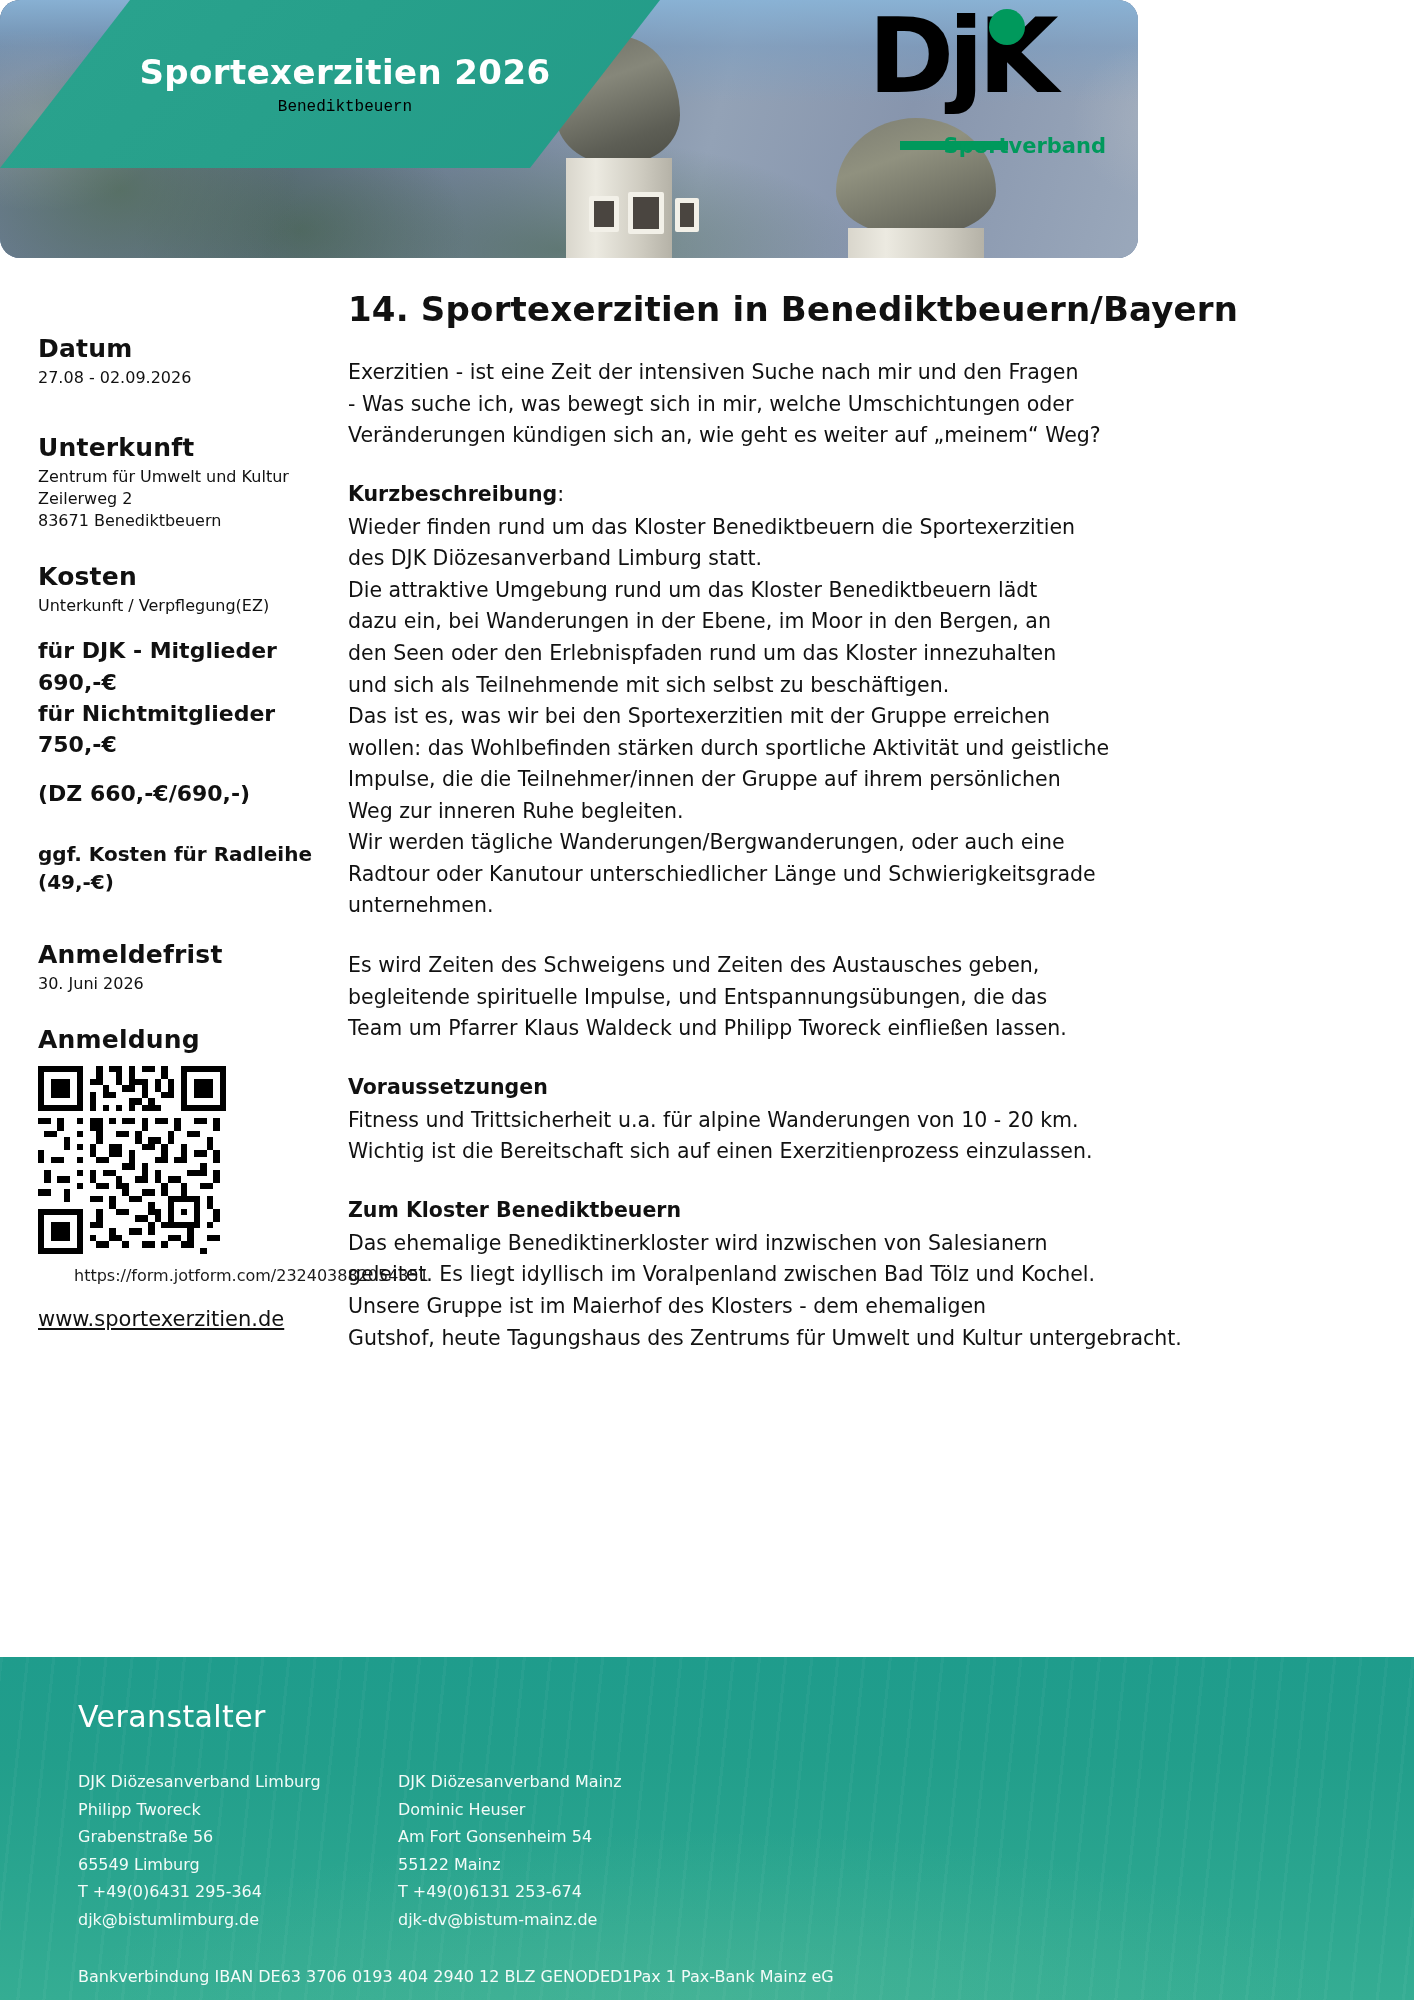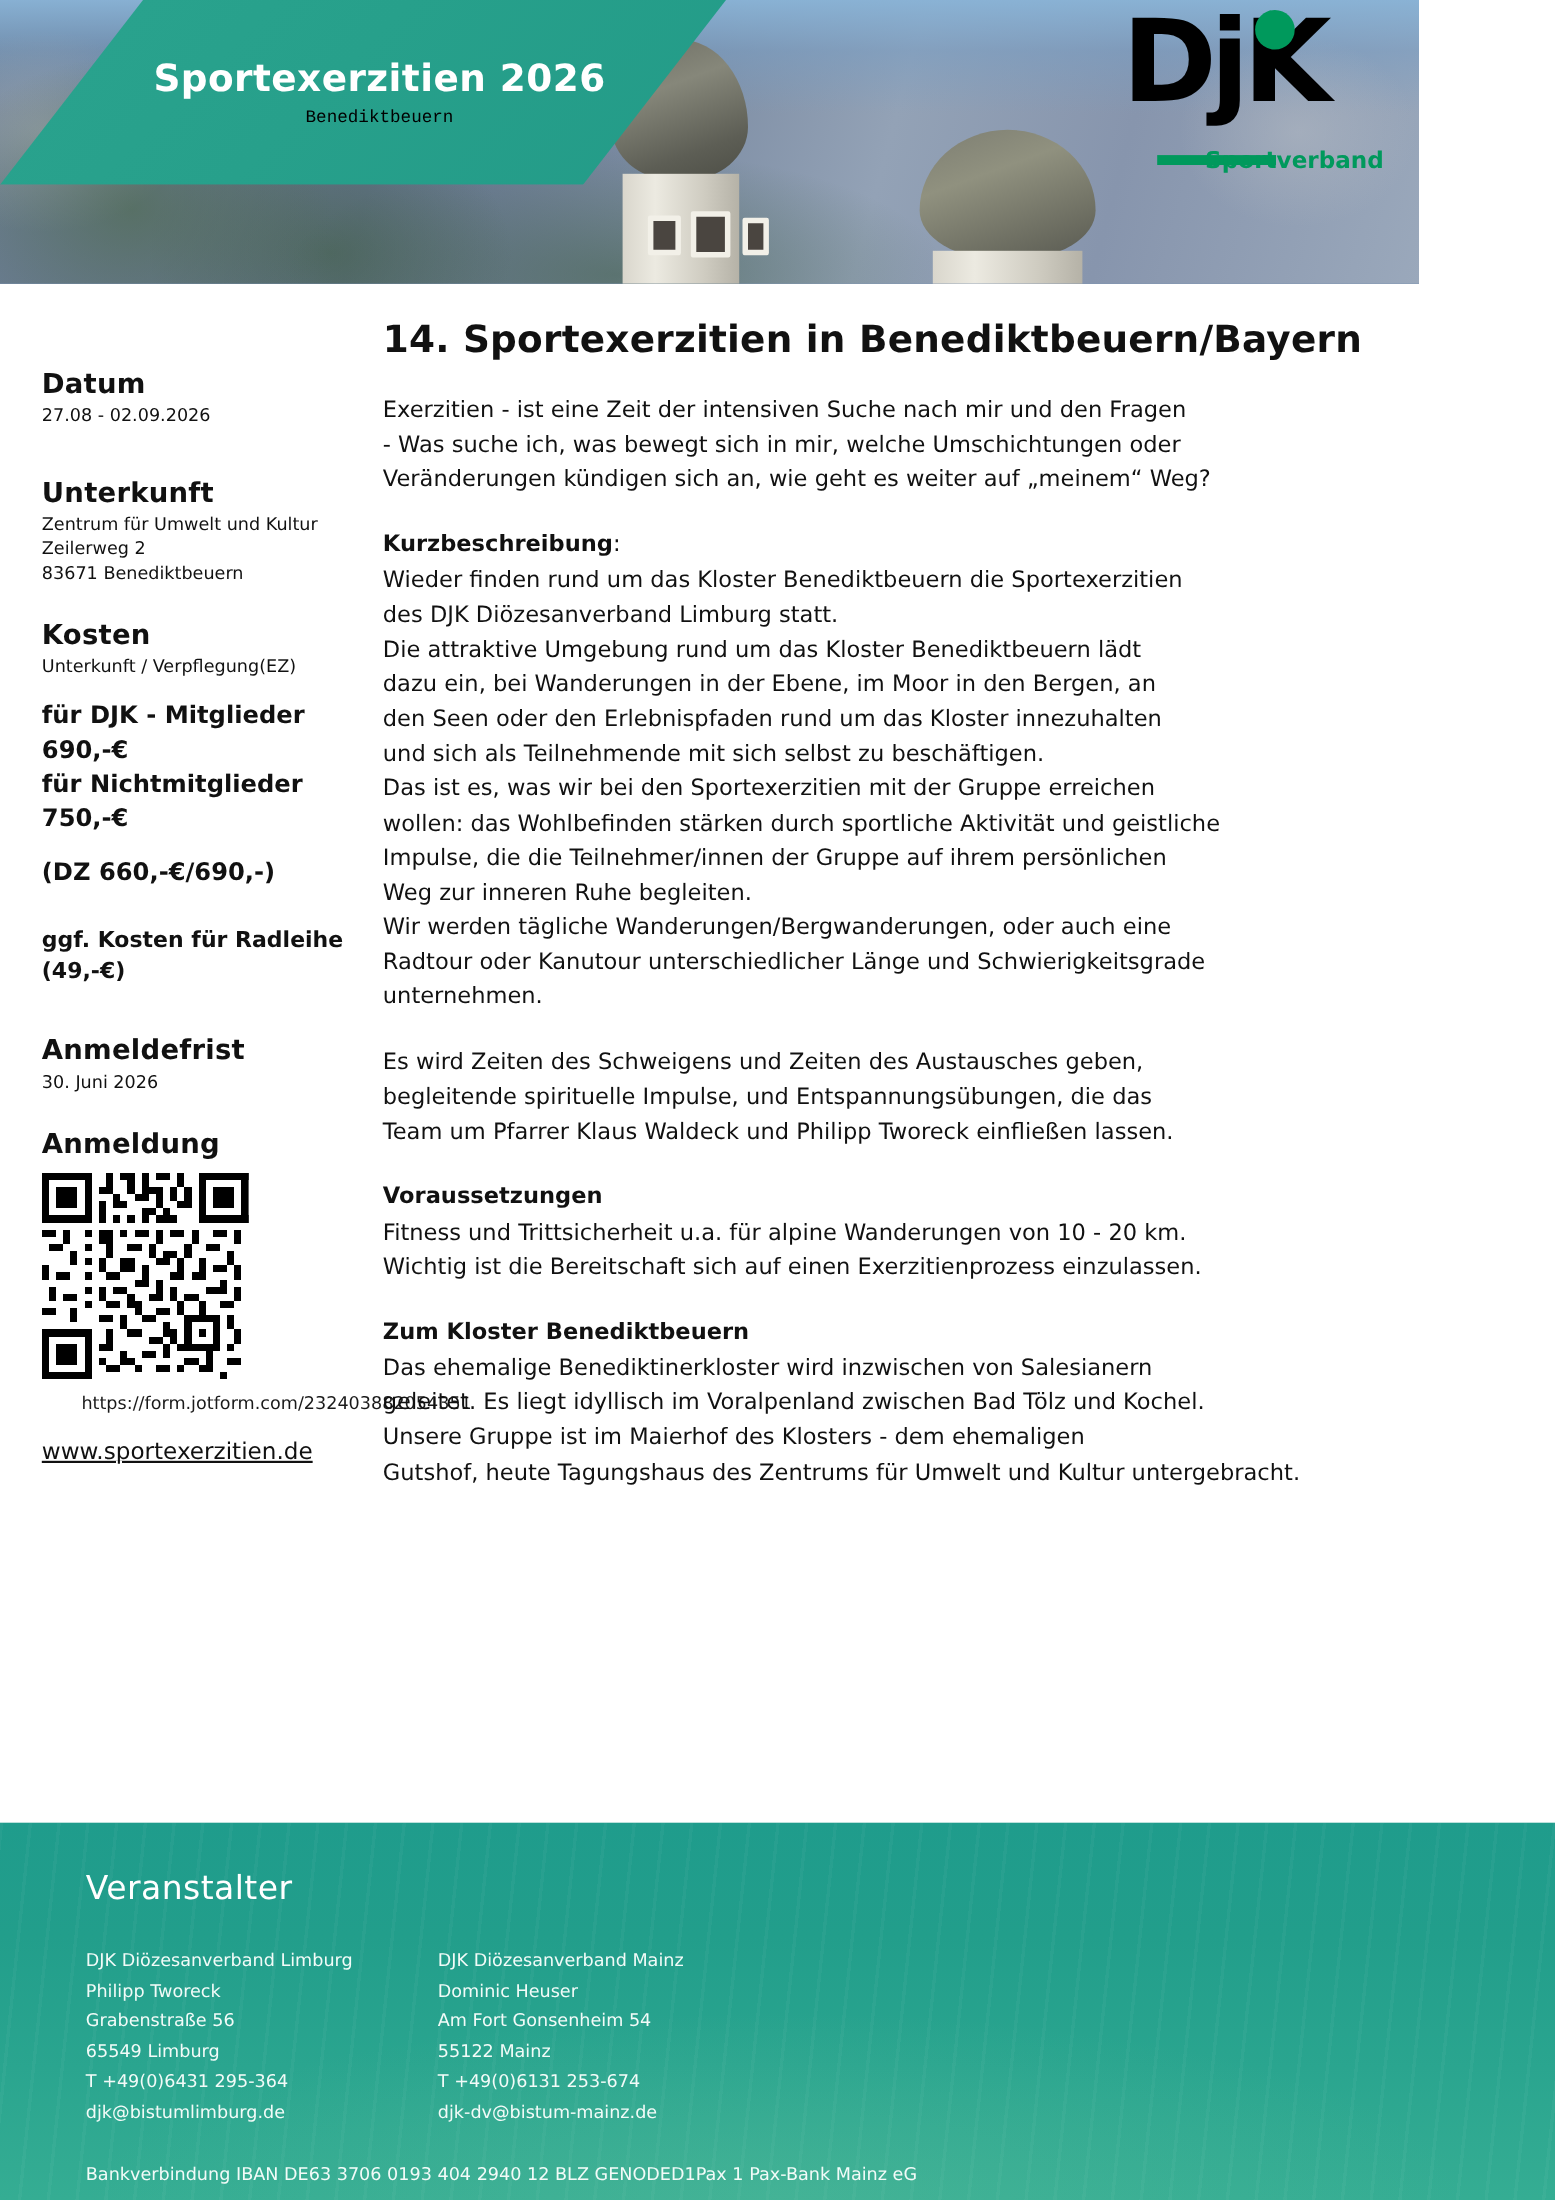--- a/index.html
+++ b/index.html
@@ -14,23 +14,24 @@
     position: relative;
     width: 1414px;
     height: 2000px;
     background: #ffffff;
   }
 
   
   .hero {
     position: absolute;
     left: 0; top: 0;
-    width: 1290px; height: 258px;
+    width: 1138px; height: 258px;
     overflow: hidden;
     background: #5d7aa0;
+    border-radius: 20px;
   }
   
   .hero-photo {
     position: absolute; inset: 0;
     background:
       
       linear-gradient(180deg, rgba(137,179,214,.95) 0%, rgba(120,158,196,.55) 18%, rgba(90,120,160,0) 40%),
       
       linear-gradient(105deg, #6d7f96 0%, #63748d 28%, #7b8ba2 46%, #93a2b6 62%, #8795ad 78%, #9aa8bb 100%);
   }

